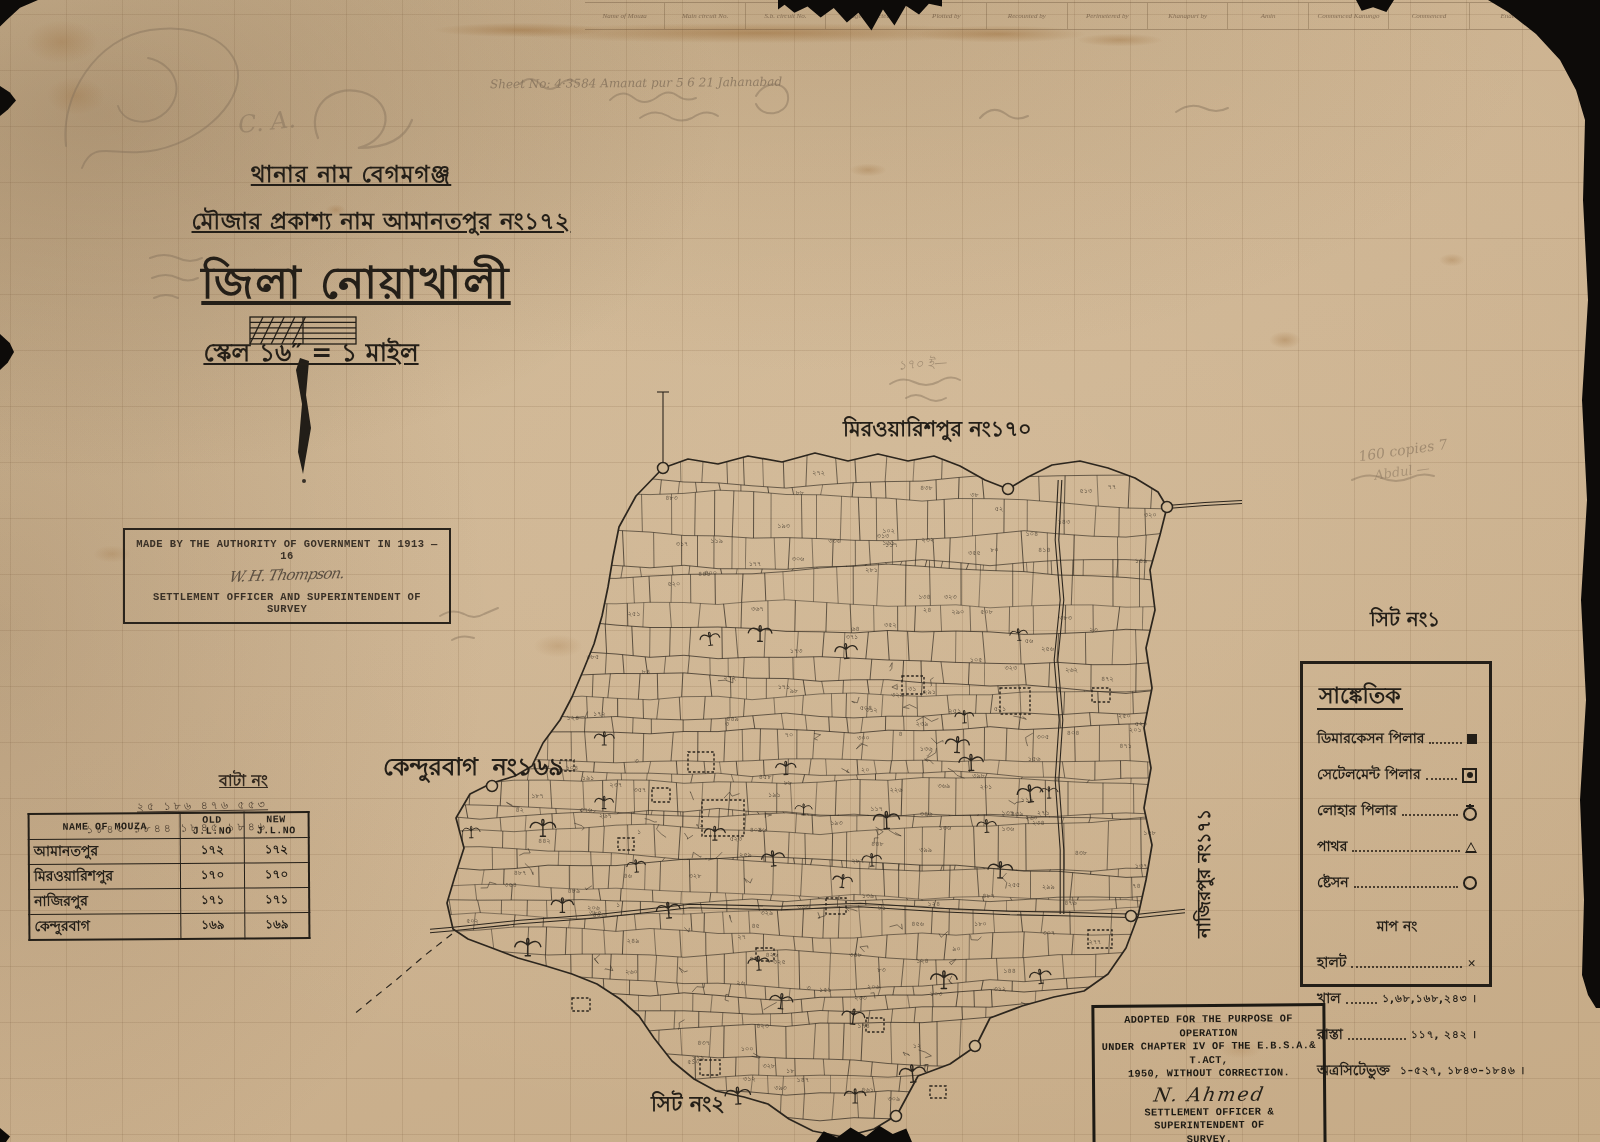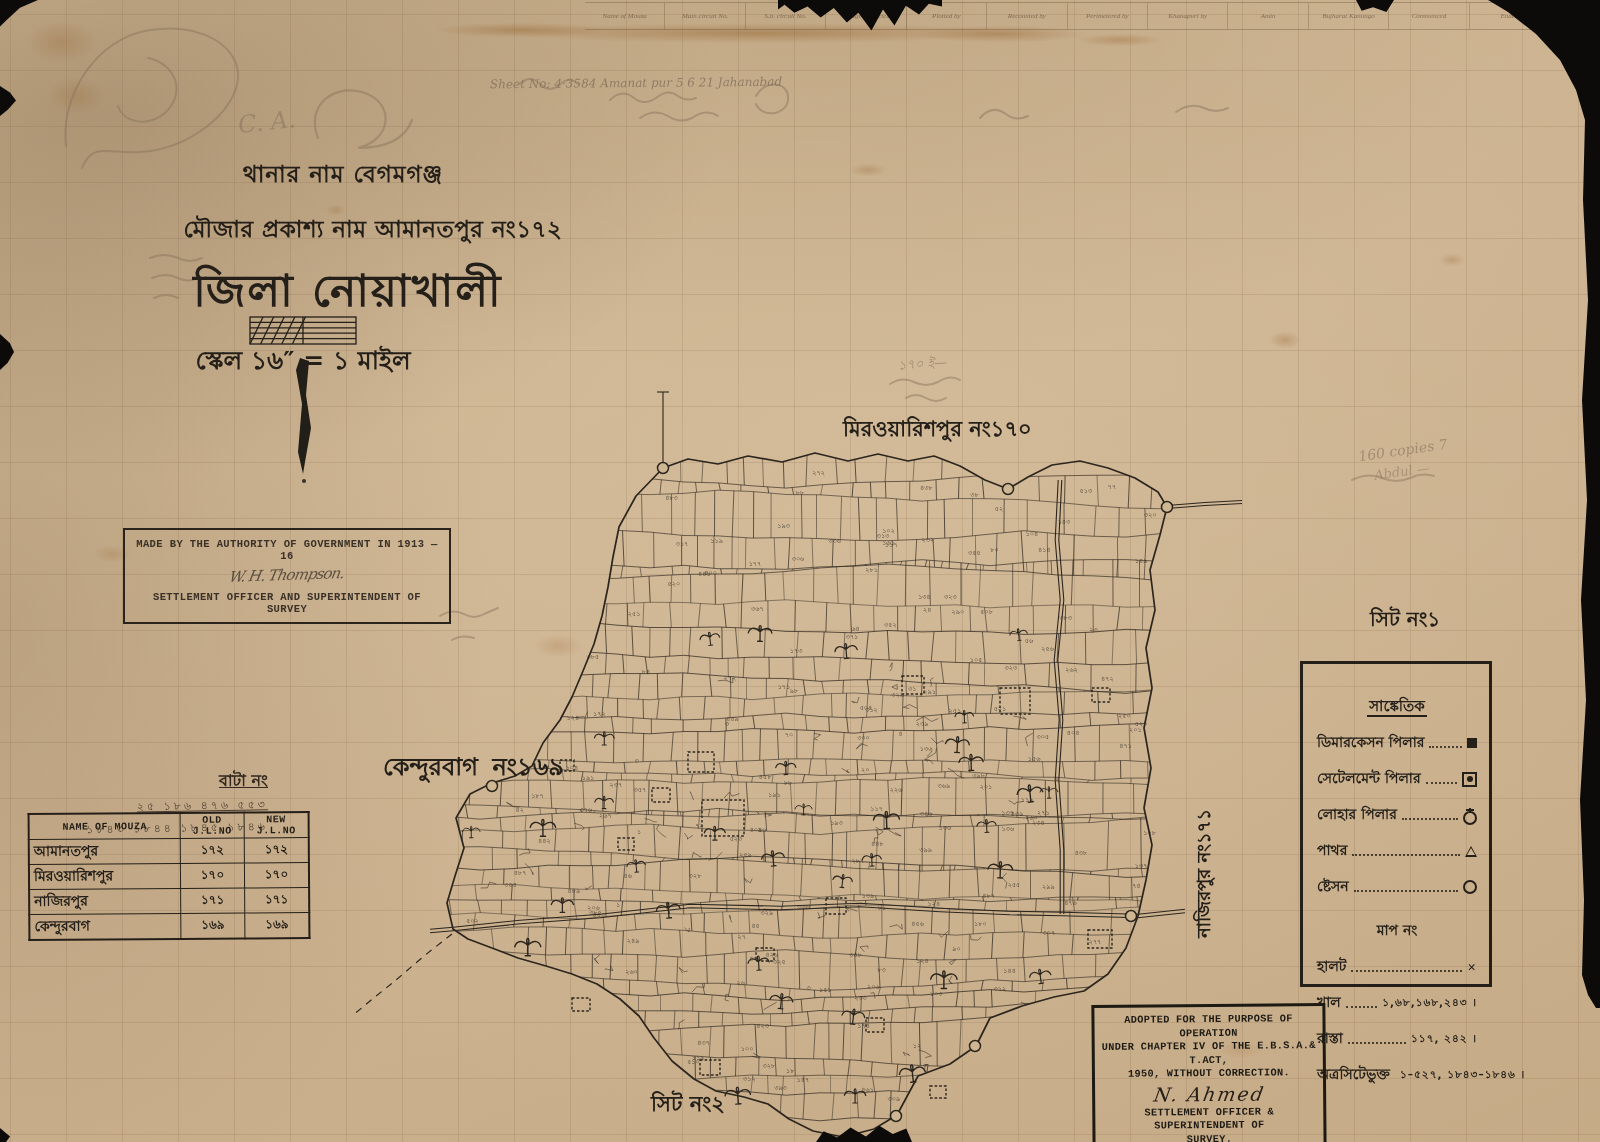--- a/index.html
+++ b/index.html
@@ -19,23 +19,23 @@
       repeating-linear-gradient(to bottom, rgba(122,94,62,.20) 0 1px, transparent 1px 56px);
     background-position:10px 14px;}
   .stain{position:absolute;pointer-events:none;}
   
   #top-strip{position:absolute;left:585px;top:2px;width:965px;height:26px;display:flex;
     border-top:1px solid rgba(95,72,48,.35);border-bottom:1px solid rgba(95,72,48,.35);}
   #top-strip .cell{flex:1;border-right:1px solid rgba(95,72,48,.3);font-size:7px;
     color:rgba(88,68,48,.62);display:flex;align-items:center;justify-content:center;
     font-family:"Liberation Serif",serif;font-style:italic;overflow:hidden;}
   
-  #title-block{position:absolute;left:148px;top:156px;width:460px;text-align:center;}
+  #title-block{position:absolute;left:156px;top:156px;width:460px;text-align:center;text-decoration:underline;}
   #title-line1{font-size:23px;font-weight:bold;letter-spacing:1px;margin-right:70px;}
-  #title-line2{font-size:23px;font-weight:bold;letter-spacing:.5px;margin-top:16px;margin-right:10px;}
+  #title-line2{font-size:23px;font-weight:bold;letter-spacing:.5px;margin-top:8px;margin-right:10px;}
   #title-line3{font-size:44px;font-weight:bold;margin-top:8px;margin-right:60px;letter-spacing:2px;}
   #title-line4{font-size:25px;font-weight:bold;margin-top:10px;margin-right:150px;}
   
   #authority-box{position:absolute;left:123px;top:528px;width:312px;height:78px;
     border:2.5px solid #2a241c;padding:8px 6px 6px 6px;text-align:center;
     font-family:"Liberation Mono",monospace;color:#3a3127;}
   #authority-line1{font-size:10.5px;letter-spacing:.4px;font-weight:bold;}
   #authority-sig{font-family:"DejaVu Serif",serif;font-style:italic;font-size:15px;
     color:#4a4036;transform:skewX(-14deg) rotate(-2deg);display:inline-block;margin-top:4px;letter-spacing:-1px;opacity:.85;}
   #authority-line2{font-size:10.5px;letter-spacing:.4px;font-weight:bold;margin-top:6px;}
@@ -49,21 +49,21 @@
   #mouza-table th,#mouza-table td{border:1.6px solid #241f18;padding:0 4px;}
   #mouza-table{border:2.5px solid #241f18;}
   #mouza-table th{font-family:"Liberation Mono",monospace;font-size:10px;letter-spacing:.5px;height:24px;}
   #mouza-table td.nm{font-size:14px;font-weight:bold;width:142px;height:17px;}
   #mouza-table td.no{font-size:12px;font-weight:bold;width:55px;text-align:center;}
   
   .map-label{position:absolute;font-weight:bold;color:#241f18;white-space:nowrap;}
   
   #legend-box{position:absolute;left:1300px;top:661px;width:192px;height:326px;
     border:3px solid #241f18;padding:12px 12px 8px 14px;box-sizing:border-box;}
-  #legend-title{text-align:center;font-size:15px;font-weight:bold;margin-top:18px;}
+  #legend-title{text-align:left;font-size:22px;font-weight:bold;margin-top:2px;}
   #legend-title span{border-bottom:2.5px solid #241f18;padding:0 2px;}
   .lg-row{display:flex;align-items:center;margin-top:12px;}
   .lg-row .lbl{font-size:14px;font-weight:bold;white-space:nowrap;}
   .lg-row .lead{flex:1;border-bottom:2px dotted rgba(42,34,24,.8);margin:0 5px;height:.55em;}
   .lg-row .val{font-size:10.5px;font-weight:bold;letter-spacing:1px;white-space:nowrap;}
   #legend-subtitle{text-align:center;font-size:14px;font-weight:bold;margin-top:20px;}
   .sym{display:inline-block;position:relative;}
   .sym-sq-filled{width:10px;height:10px;background:#241f18;}
   .sym-sq-dot{width:11px;height:11px;border:2px solid #241f18;}
   .sym-sq-dot::after{content:"";position:absolute;left:2.5px;top:2.5px;width:6px;height:6px;border-radius:50%;background:#241f18;}
@@ -111,21 +111,21 @@
   <div id="top-strip">
       <div class="cell">Name of Mouza</div>
       <div class="cell">Main circuit No.</div>
       <div class="cell">S.b. circuit No.</div>
       <div class="cell">Village inspected</div>
       <div class="cell">Plotted by</div>
       <div class="cell">Recounted by</div>
       <div class="cell">Perimetered by</div>
       <div class="cell">Khanapuri by</div>
       <div class="cell">Amin</div>
-      <div class="cell">Bujharat Kanungo</div>
+      <div class="cell">Commenced Kanungo</div>
       <div class="cell">Commenced</div>
       <div class="cell">Ended</div>
     </div>
 
   <svg id="map-svg" width="1600" height="1142" viewBox="0 0 1600 1142" style="position:absolute;left:0;top:0;">
     <defs>
       <clipPath id="mouzaClip">
           <polygon id="clipPoly" points="663,468 688,459 718,464 748,456 782,462 815,453 848,461 878,454 908,461 934,456 960,466 985,480 1008,489 1028,477 1052,465 1080,461 1108,468 1135,478 1158,492 1167,507 1160,535 1150,570 1155,610 1146,648 1152,688 1144,728 1151,768 1144,808 1152,845 1146,880 1138,916 1126,948 1108,974 1084,991 1054,997 1022,1006 990,1018 976,1046 950,1064 918,1076 897,1115 874,1129 843,1137 813,1131 789,1119 768,1104 744,1097 716,1091 694,1079 672,1061 654,1038 639,1016 620,999 597,984 572,974 546,966 518,958 492,948 468,939 453,929 447,903 455,876 464,848 456,818 470,794 492,783 515,776 532,766 543,743 560,720 572,697 583,671 594,644 602,616 608,587 613,557 619,527 636,496"></polygon>
         </clipPath>
       <g id="tree">

